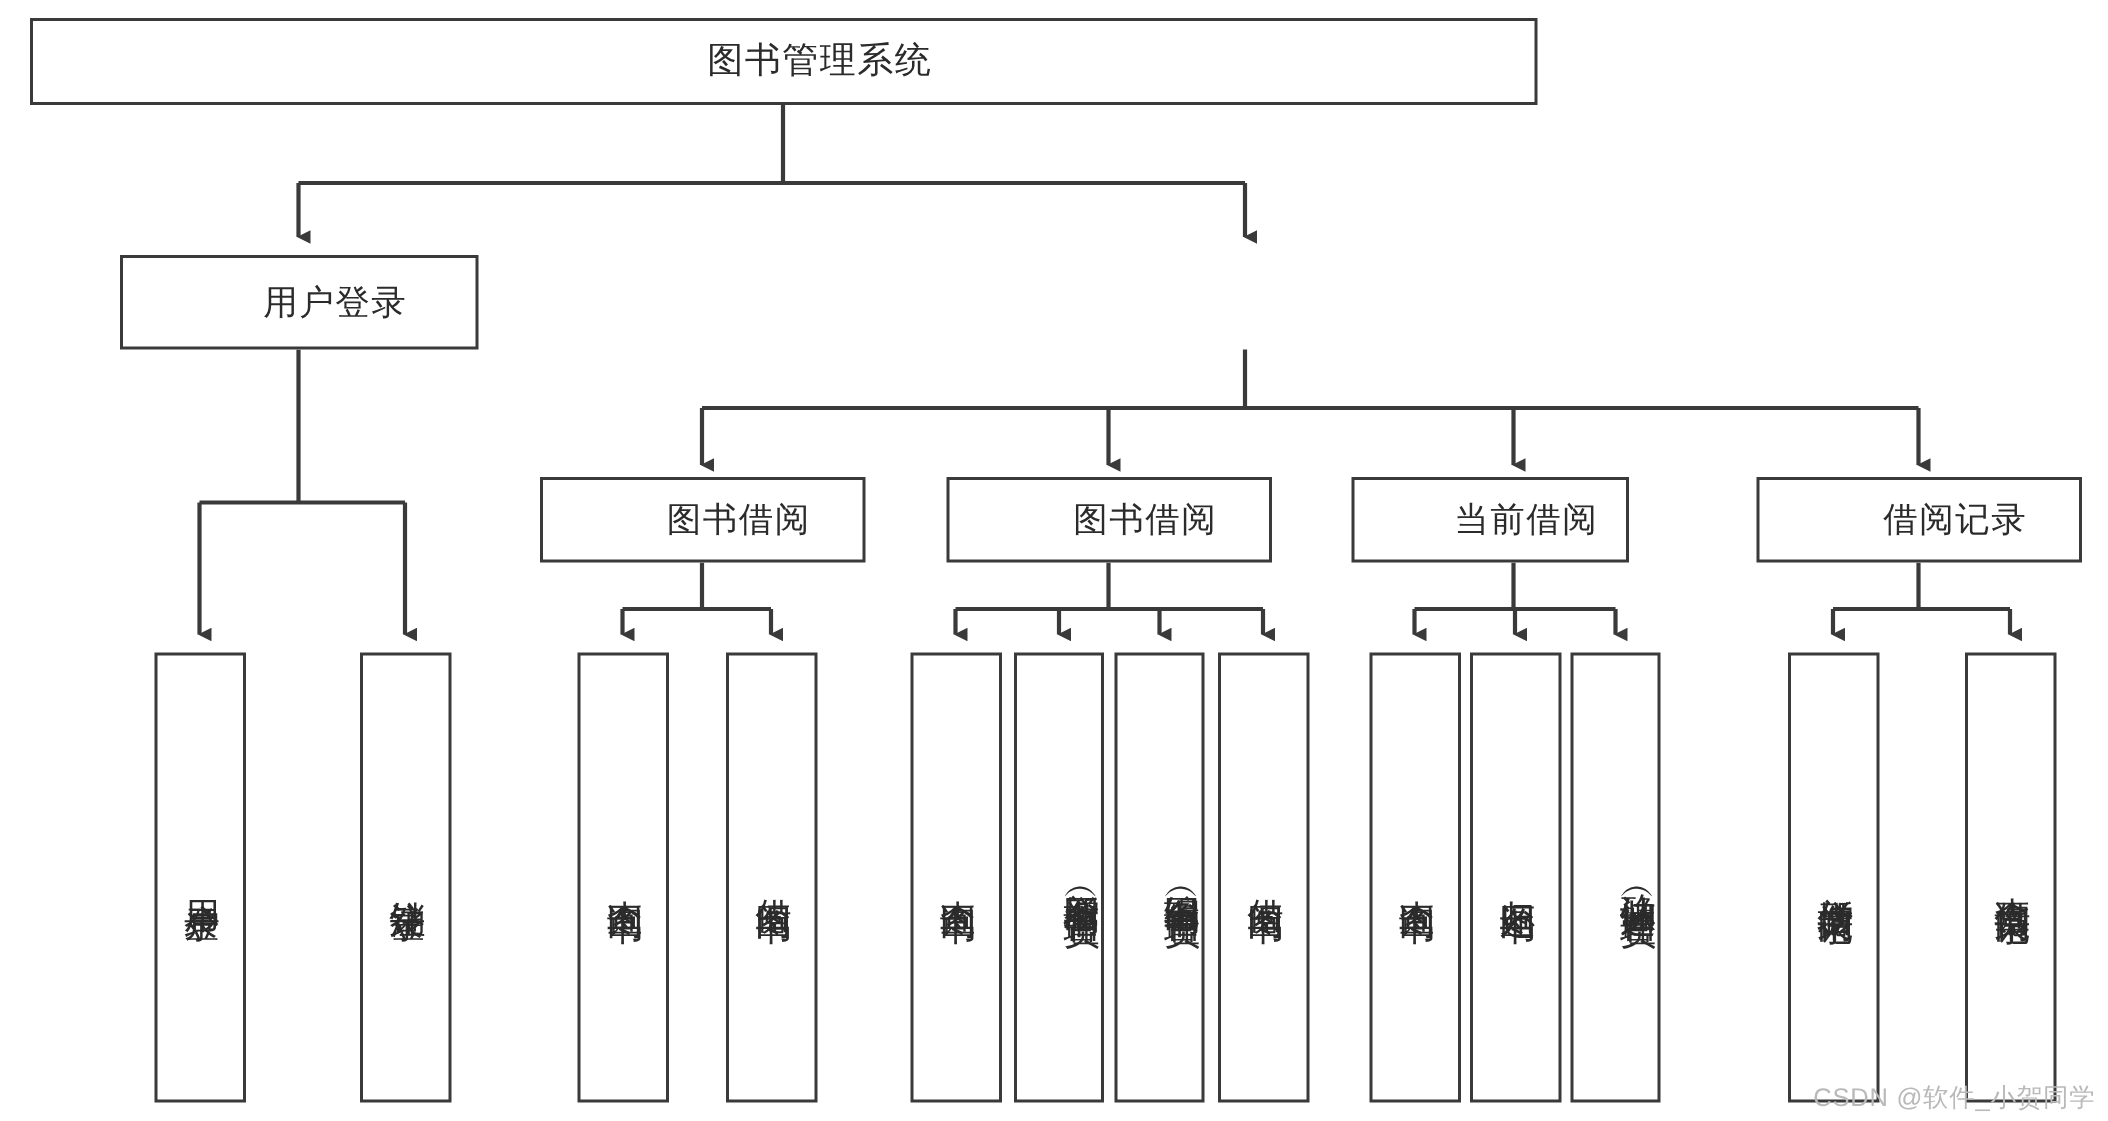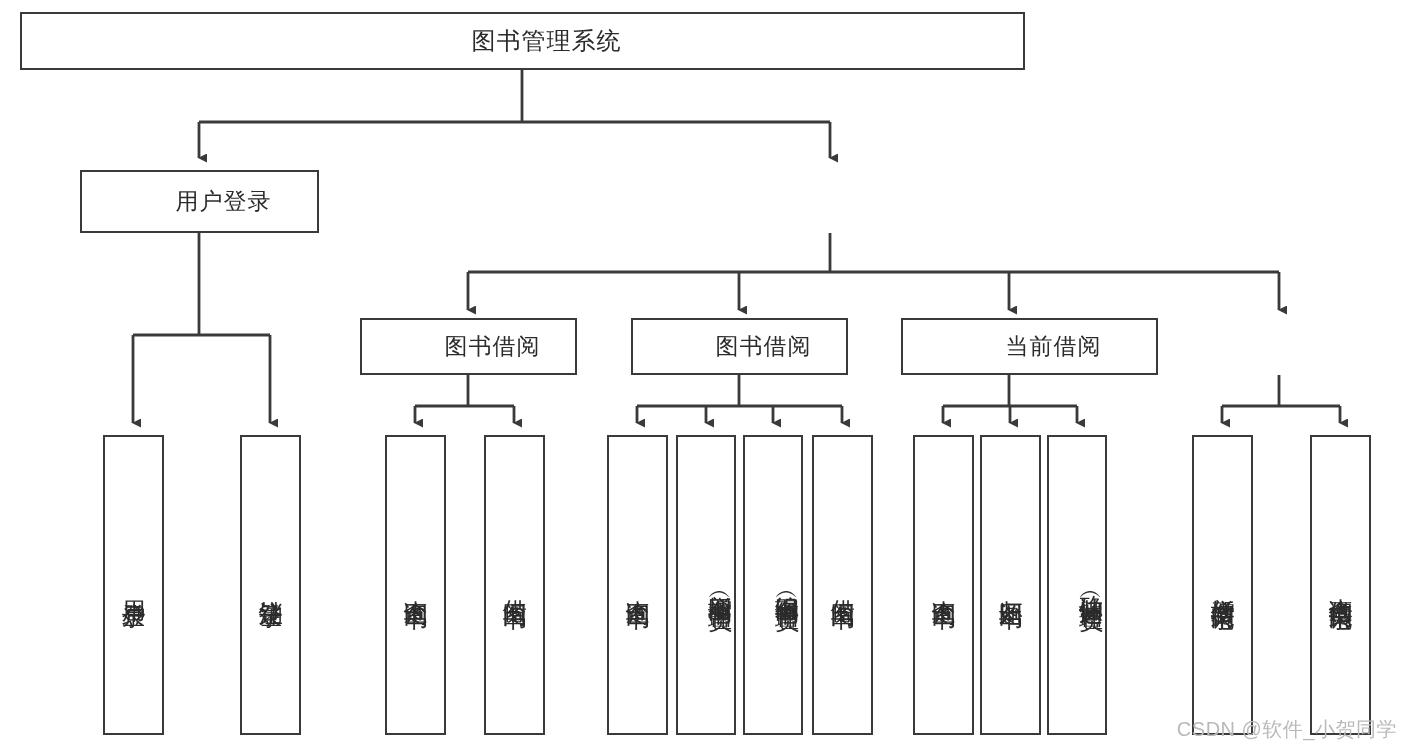--- a/index.html
+++ b/index.html
@@ -53,21 +53,21 @@
     padding: 6px 0;
   }
   .node.vert.topalign {
     align-items: flex-start;
     justify-content: center;
   }
   .watermark {
     position: absolute;
     right: 8px;
     bottom: 4px;
-    font-size: 20px;
+    font-size: 17px;
     color: #b9b9b9;
     letter-spacing: 0.5px;
     white-space: nowrap;
   }
 </style>
 </head>
 <body>
 
 <div id="canvas">
 
@@ -120,21 +120,22 @@
       <path d="M1340,406 L1340,423" marker-end="url(#arrowhead)"></path>
     </g>
   </svg>
 
   <div class="node horiz root" style="left:20px; top:12px; width:1005px; height:58px;">图书管理系统</div>
 
   <div class="node horiz" style="left:80px; top:170px; width:239px; height:63px;">用户登录</div>
 
   <div class="node horiz" style="left:360px; top:318px; width:217px; height:57px;">图书借阅</div>
   <div class="node horiz" style="left:631px; top:318px; width:217px; height:57px;text-align:center;">图书借阅</div>
-  <div class="node horiz" style="left:901px; top:318px; width:257px; height:57px;">当前借阅</div>
+  <div class="node horiz" style="left:901px; top:318px; width:185px; height:57px;">当前借阅</div>
+  <div class="node horiz" style="left:1171px; top:318px; width:217px; height:57px;">借阅记录</div>
 
   <div class="node vert" style="left:103px; top:435px; width:61px; height:300px;">用户登录</div>
   <div class="node vert" style="left:240px; top:435px; width:61px; height:300px;">注销登录</div>
 
   <div class="node vert" style="left:385px; top:435px; width:61px; height:300px;">查询图书</div>
   <div class="node vert" style="left:484px; top:435px; width:61px; height:300px;">借阅图书</div>
 
   <div class="node vert" style="left:607px; top:435px; width:61px; height:300px;">查询图书</div>
   <div class="node vert topalign" style="left:676px; top:435px; width:60px; height:300px;">新增图书（管理员）</div>
   <div class="node vert topalign" style="left:743px; top:435px; width:60px; height:300px;">编辑图书（管理员）</div>

